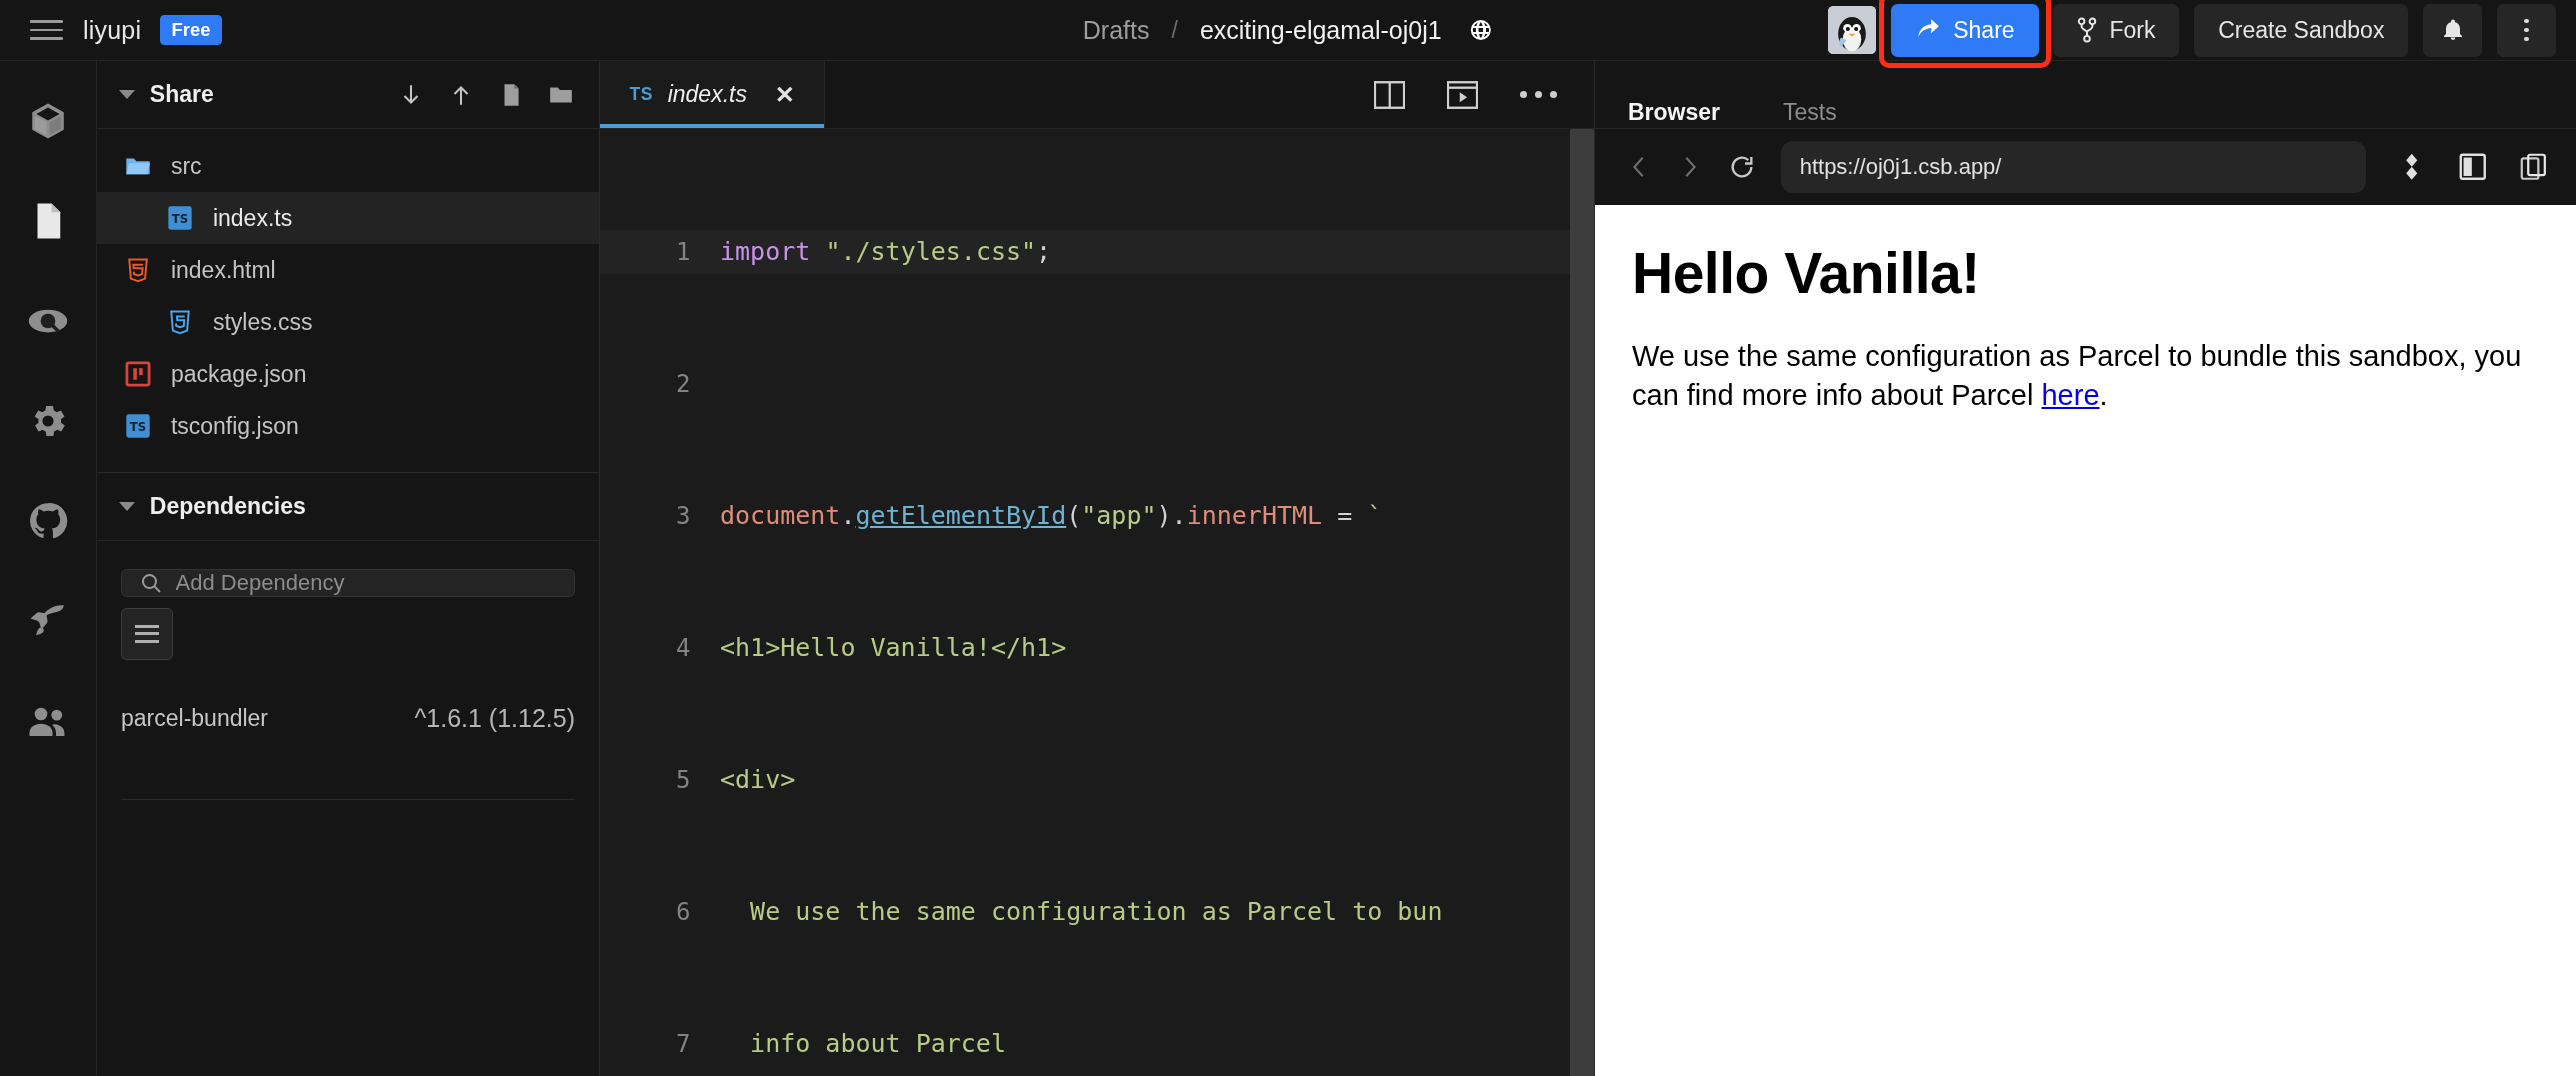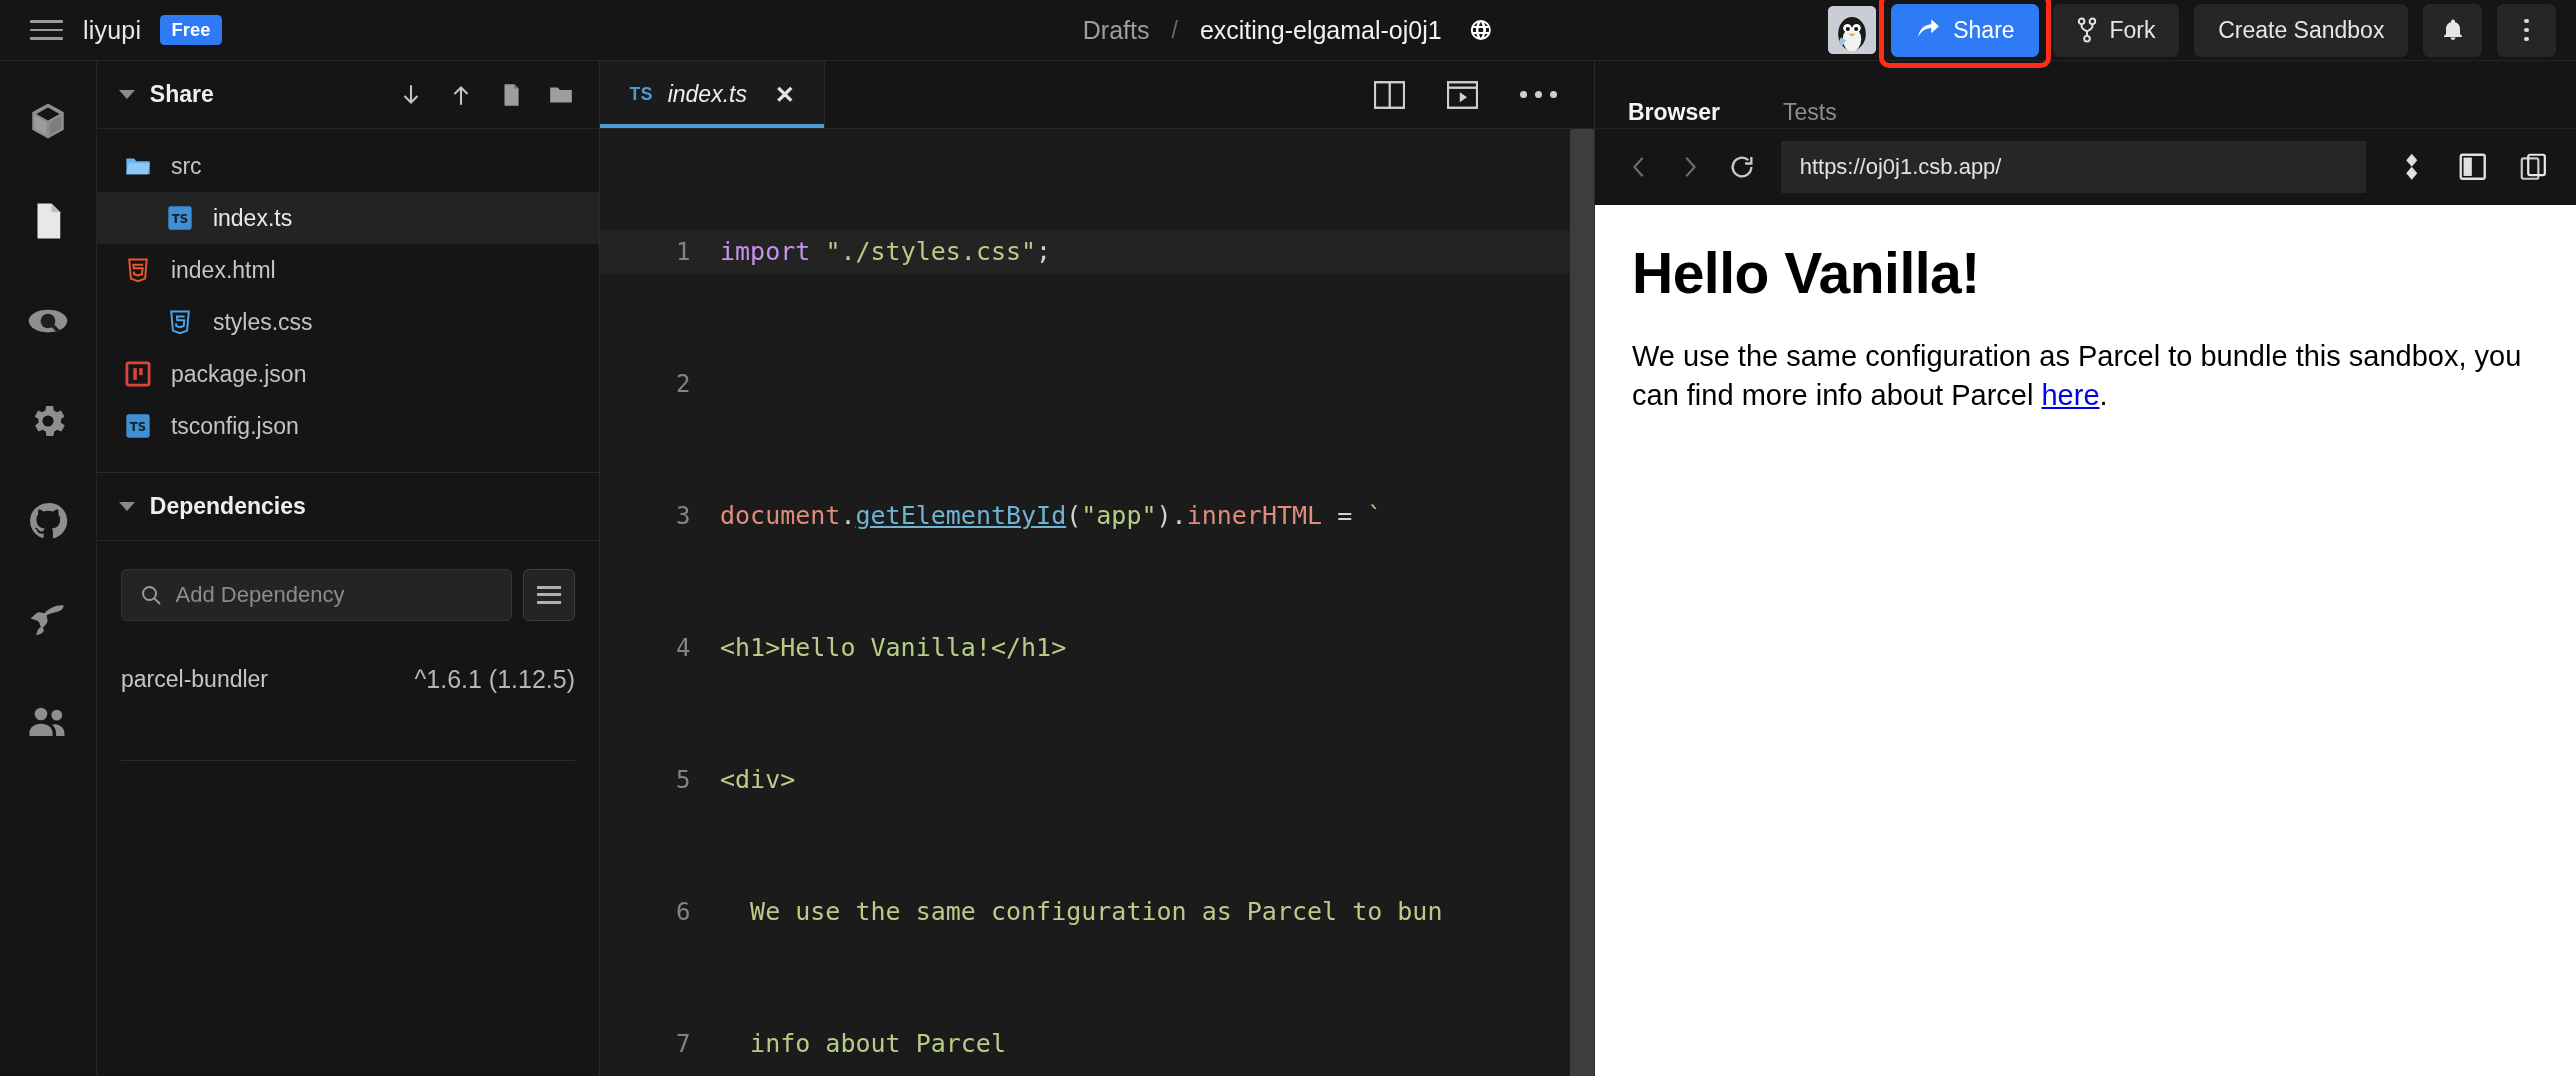--- a/index.html
+++ b/index.html
@@ -79,21 +79,21 @@
     display: flex; align-items: center; justify-content: center; }
   .file-icon svg { width: 28px; height: 28px; display: block; }
   .file-name { color: #c4c4c4; font-size: 23px; }
   .file-row.selected .file-name { color: #eaeaea; }
 
   .sidebar-divider { height: 0.9px; background: #2a2a2a; margin-top: 20px; }
 
   .dep-head { height: 68px; flex: 0 0 68px; display: flex; align-items: center;
     padding: 0 24px 0 22px; border-bottom: 0.9px solid #262626; }
   .dep-body { padding: 28px 24px 0 24px; }
-  .dep-search-row { display: flex; gap: 11px; }
+  .dep-search-row { display: flex; gap: 11px; flex-direction: column; }
   .dep-search { flex: 1; height: 52px; background: #242424; border: 0.9px solid #343434;
     border-radius: 5.5px; display: flex; align-items: center; padding: 0 16.6px; }
   .dep-search svg { width: 24px; height: 24px; flex: 0 0 24px; margin-right: 13px; display: block; }
   .dep-search input { flex: 1; background: transparent; border: none; outline: none;
     color: #cfcfcf; font-size: 22px; font-family: "Liberation Sans", sans-serif; }
   .dep-search input::placeholder { color: #8c8c8c; }
   .dep-menu-btn { width: 52px; height: 52px; background: #242424; border: 0.9px solid #3d3d3d;
     border-radius: 5.5px; display: flex; flex-direction: column; align-items: center;
     justify-content: center; gap: 4.6px; cursor: pointer; }
   .dep-menu-btn i { width: 24px; height: 2.8px; background: #b0b0b0; display: block; }
@@ -147,21 +147,21 @@
   .prev-tabs { height: 68px; flex: 0 0 68px; display: flex; align-items: center;
     gap: 63px; padding: 0 33px; border-bottom: 0.9px solid #242424; }
   .prev-tab { font-size: 23px; cursor: pointer; margin-top: 36px; }
   .prev-tab.active { color: #f5f5f5; font-weight: 700; }
   .prev-tab.inactive { color: #8d8d8d; }
   .urlbar { height: 76px; flex: 0 0 76px; display: flex; align-items: center;
     gap: 16.6px; padding: 0 18.4px 0 26px; }
   .nav-btn { width: 35px; height: 35px; display: flex; align-items: center;
     justify-content: center; cursor: pointer; }
   .nav-btn svg { display: block; }
-  .url-field { flex: 1; height: 52px; background: #262626; border-radius: 1px;
+  .url-field { flex: 1; height: 52px; background: #262626; border-radius: 12px;
     display: flex; align-items: center; padding: 0 18.4px; margin: 0 5.5px; }
   .url-field input { flex: 1; background: transparent; border: none; outline: none;
     color: #e2e2e2; font-size: 22px; font-family: "Liberation Sans", sans-serif; }
   .url-tools { display: flex; align-items: center; gap: 13px; }
   .url-tool { width: 48px; height: 48px; display: flex; align-items: center;
     justify-content: center; cursor: pointer; }
   .url-tool svg { display: block; }
   .prev-content { flex: 1; background: #fff; padding: 35px 37px; overflow: hidden;
     font-family: "Liberation Sans", sans-serif; }
   .prev-h1 { font-size: 57px; font-weight: 700; color: #000; letter-spacing: -0.5px; }

